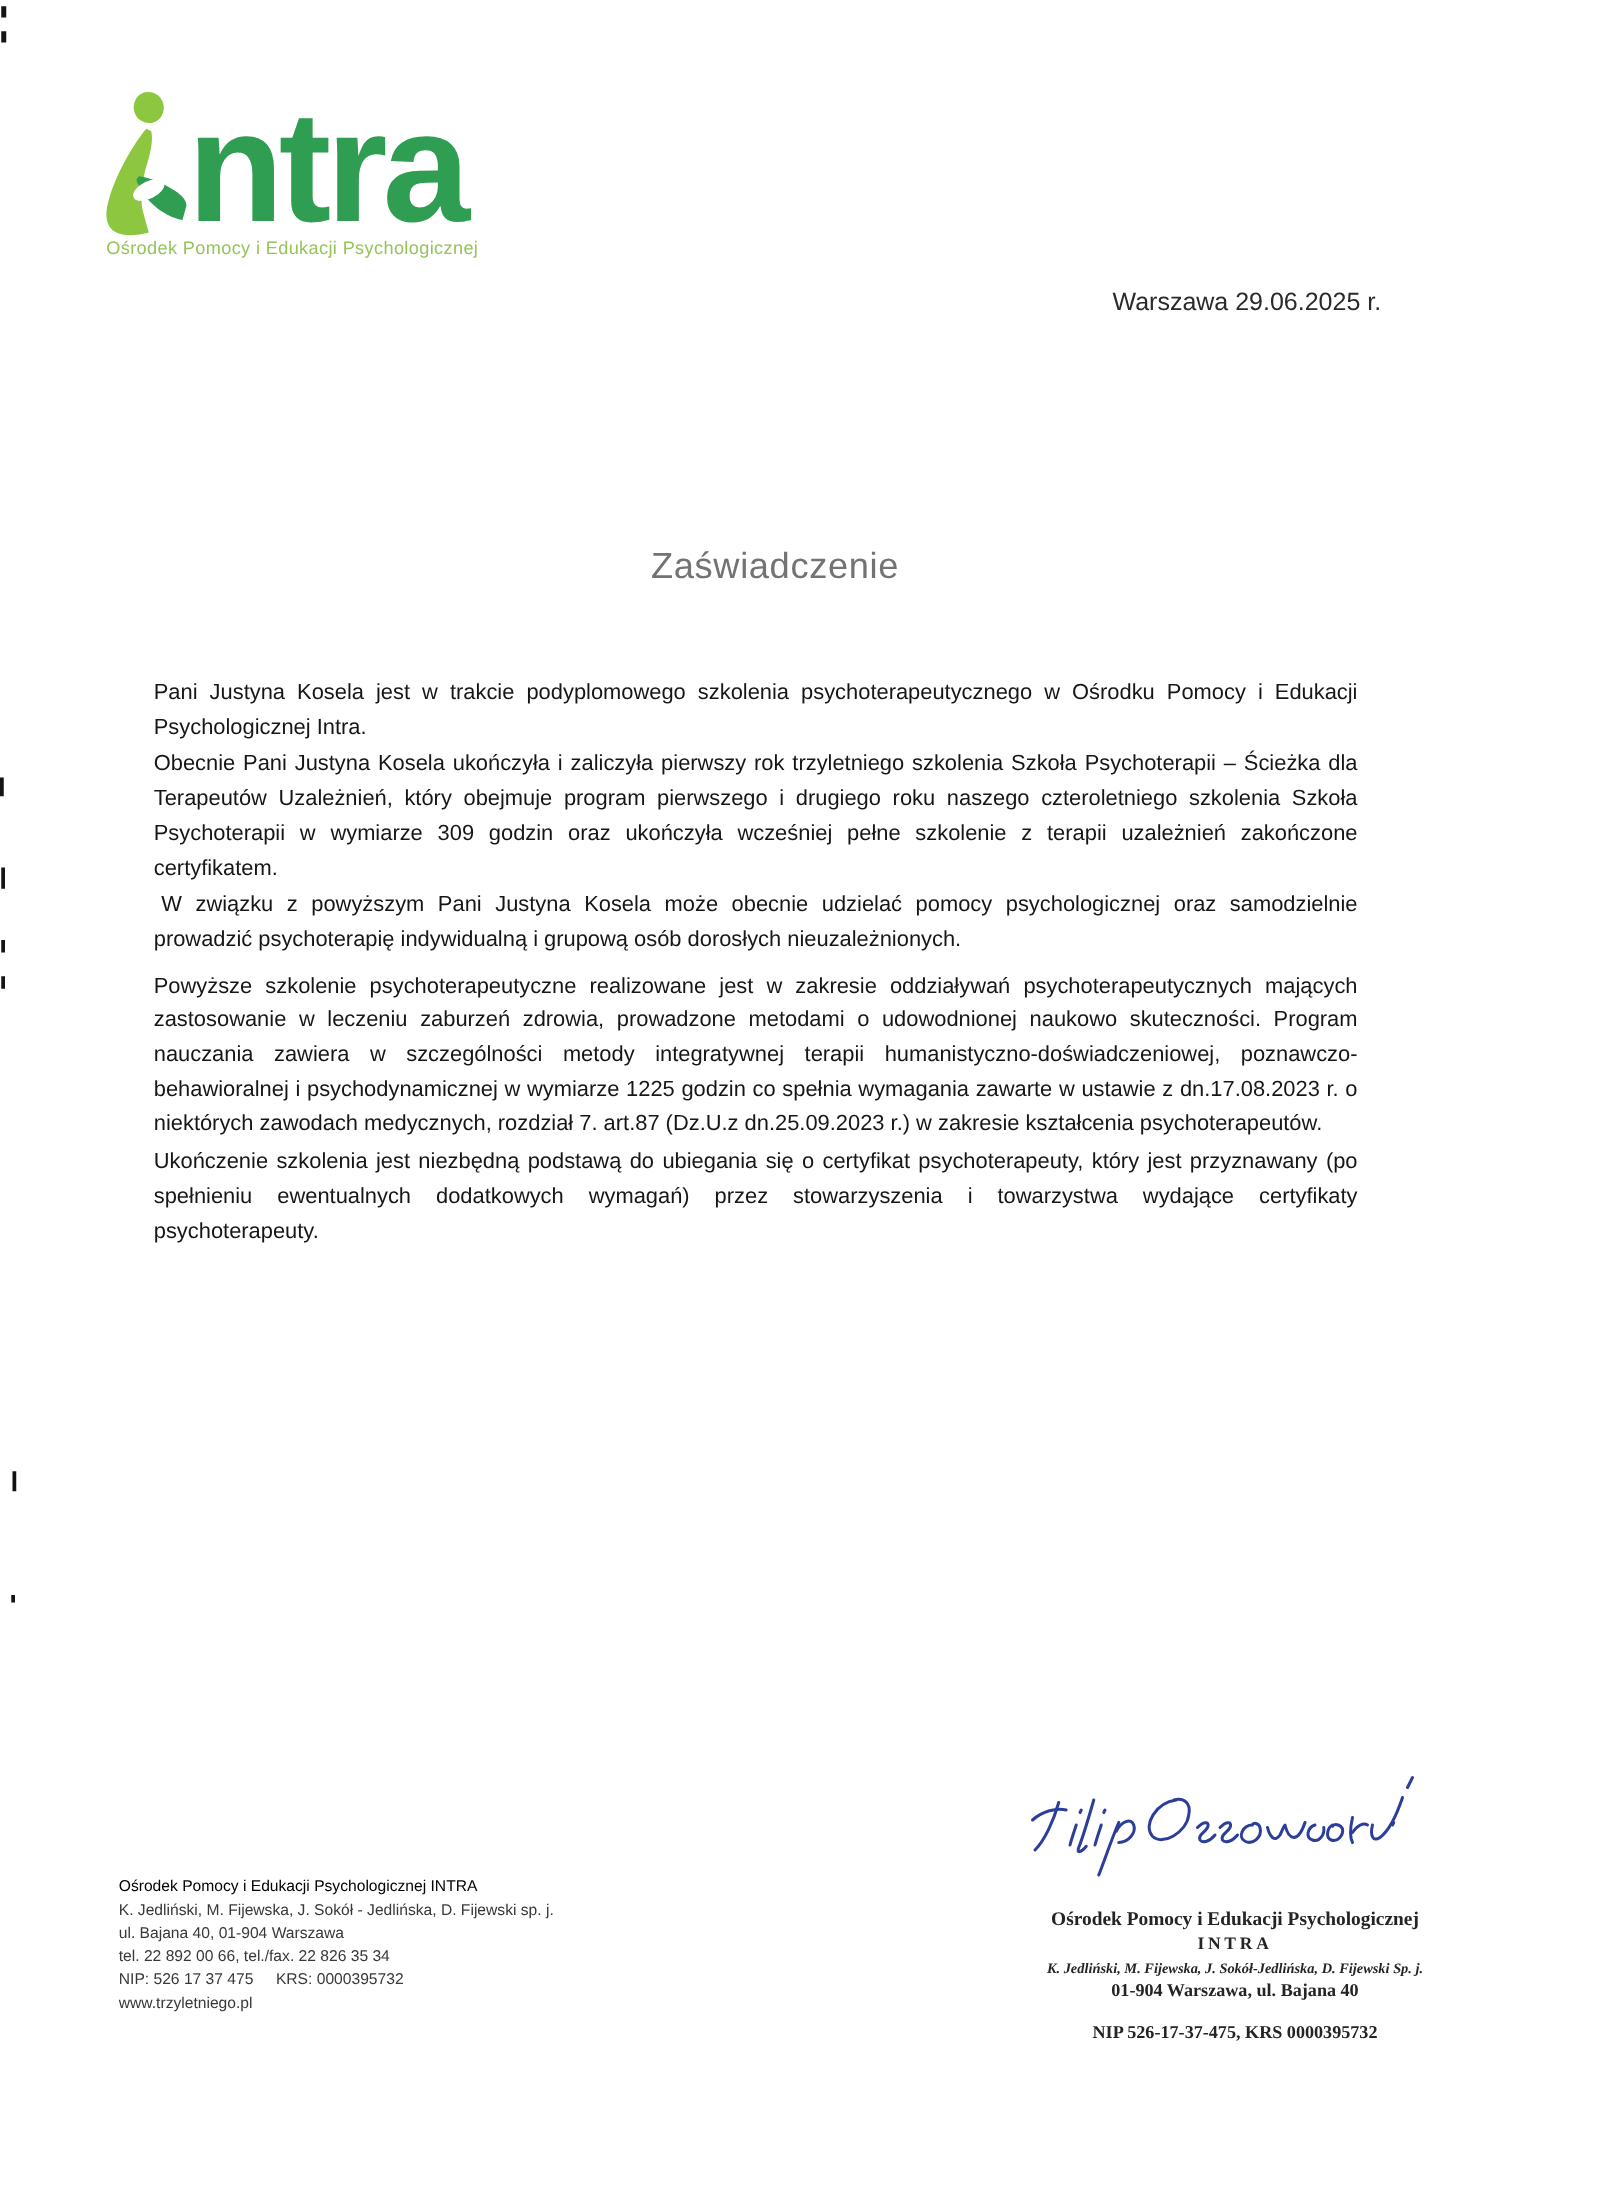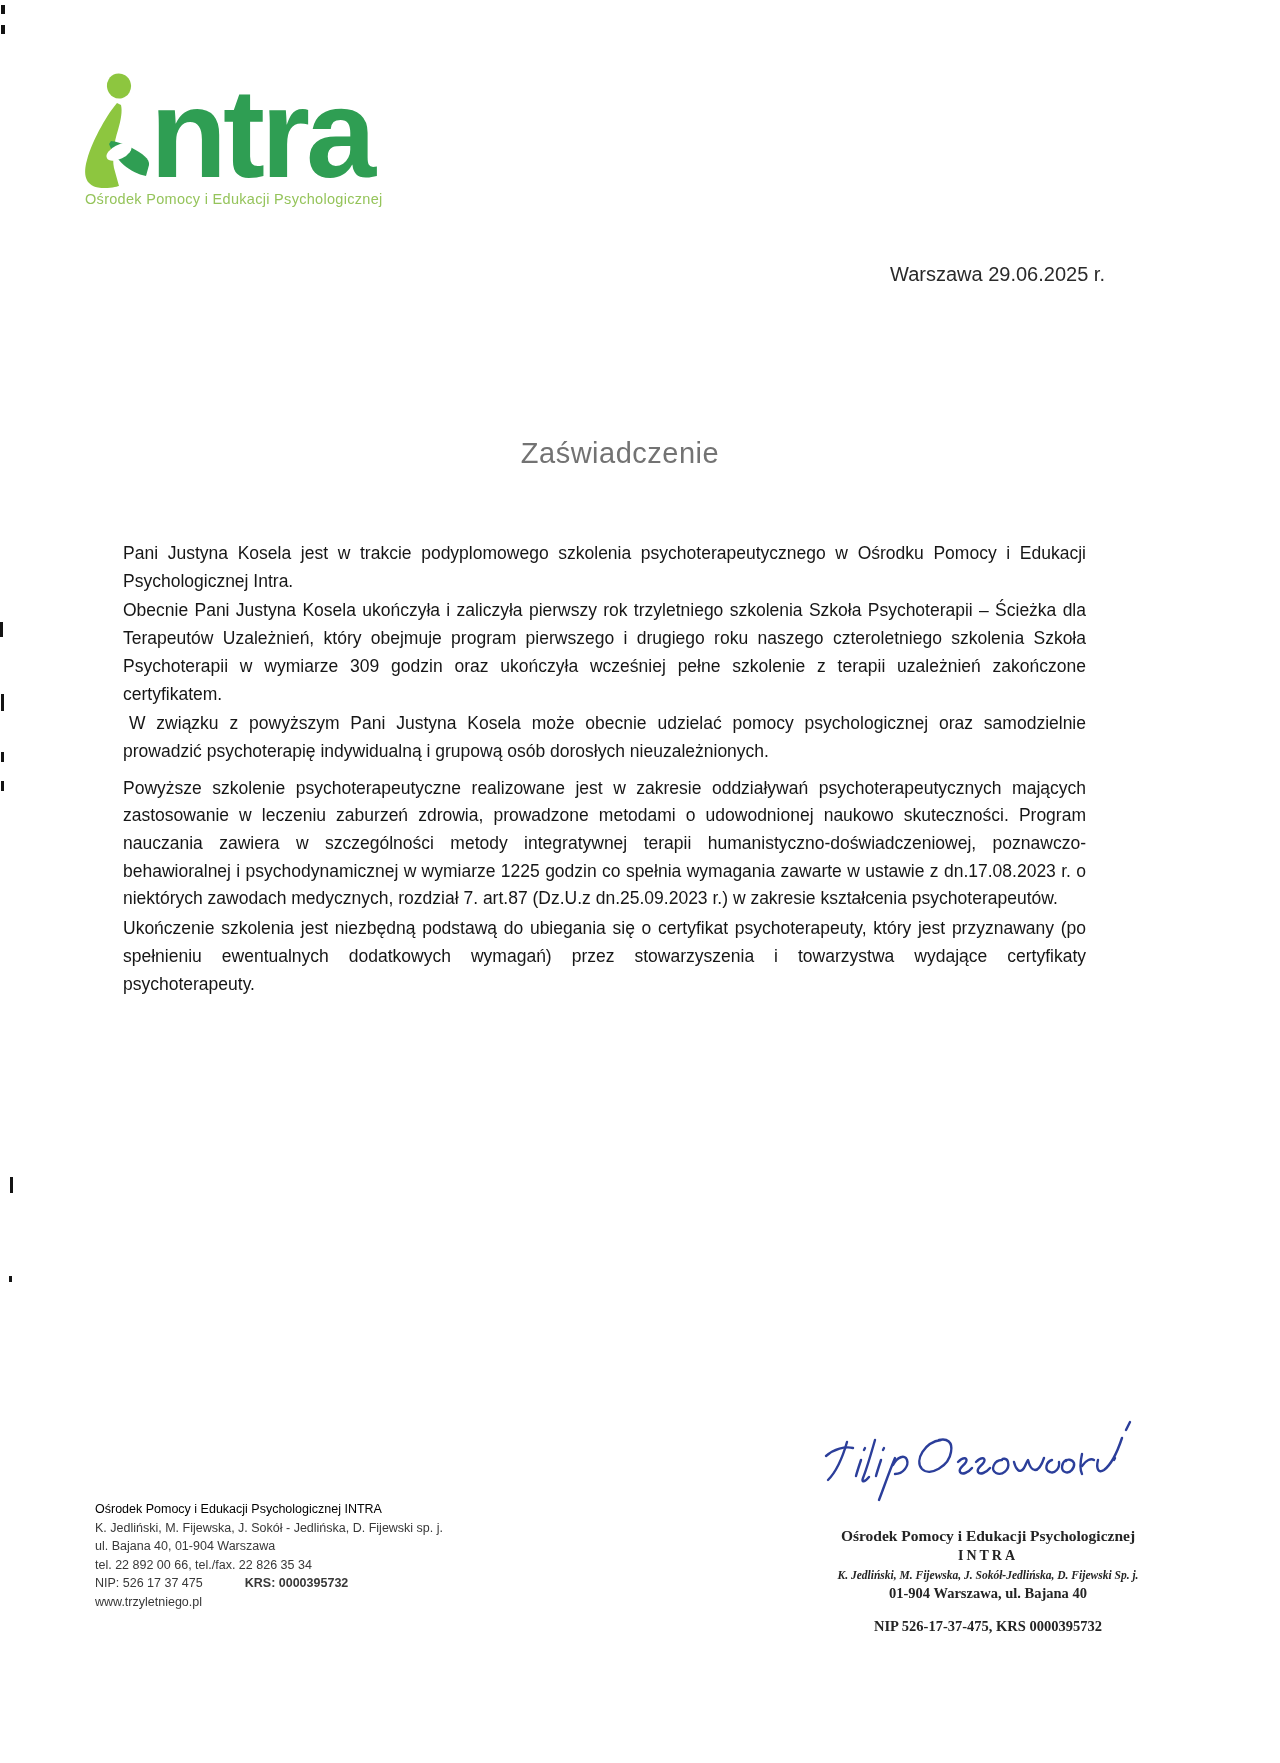--- a/index.html
+++ b/index.html
@@ -12,42 +12,42 @@
   .logo-word{
     position:absolute;left:150px;top:71px;font-size:126px;line-height:126px;
     font-weight:700;letter-spacing:-4px;color:#2f9e53;
     font-family:"Liberation Sans",sans-serif;
   }
   .logo-tagline{
     position:absolute;left:85px;top:191px;font-size:14.5px;letter-spacing:.3px;
     color:#95c45b;font-weight:400;
   }
   
-  .dateline{position:absolute;left:890px;top:231px;font-size:20px;color:#2a2a2a;margin-top:32px;}
+  .dateline{position:absolute;left:890px;top:231px;font-size:20px;color:#2a2a2a;}
   
   .doc-title{
     position:absolute;left:160px;top:437px;width:920px;text-align:center;
     font-size:29px;letter-spacing:.5px;color:#737373;font-weight:400;
   }
   
   .doc-body{
     position:absolute;left:123px;top:540px;width:963px;
     font-size:17.5px;line-height:27.7px;text-align:justify;color:#161616;
   }
   .doc-body p{margin:0;}
   .doc-body p + p{margin-top:2px;}
   .doc-body p.para-gap{margin-top:9px;}
   .doc-body p.indent-sm{text-indent:6px;}
   
   .footer-left{
     position:absolute;left:95px;top:1500px;font-size:12.5px;line-height:18.5px;
     color:#383838;
   }
   .footer-left .org{color:#000000;}
-  .footer-left .krs{margin-left:42px;font-weight:bold;}
+  .footer-left .krs{margin-left:18px;}
   
   .signature{position:absolute;left:812px;top:1416px;width:322px;height:88px;}
   
   .stamp{
     position:absolute;left:770px;top:1527px;width:436px;text-align:center;
     font-family:"Liberation Serif",serif;font-weight:700;color:#242424;
   }
   .stamp .l1{font-size:15.5px;}
   .stamp .l2{font-size:14px;letter-spacing:3px;margin-top:3px;}
   .stamp .l3{font-size:11.5px;font-style:italic;margin-top:5px;}

